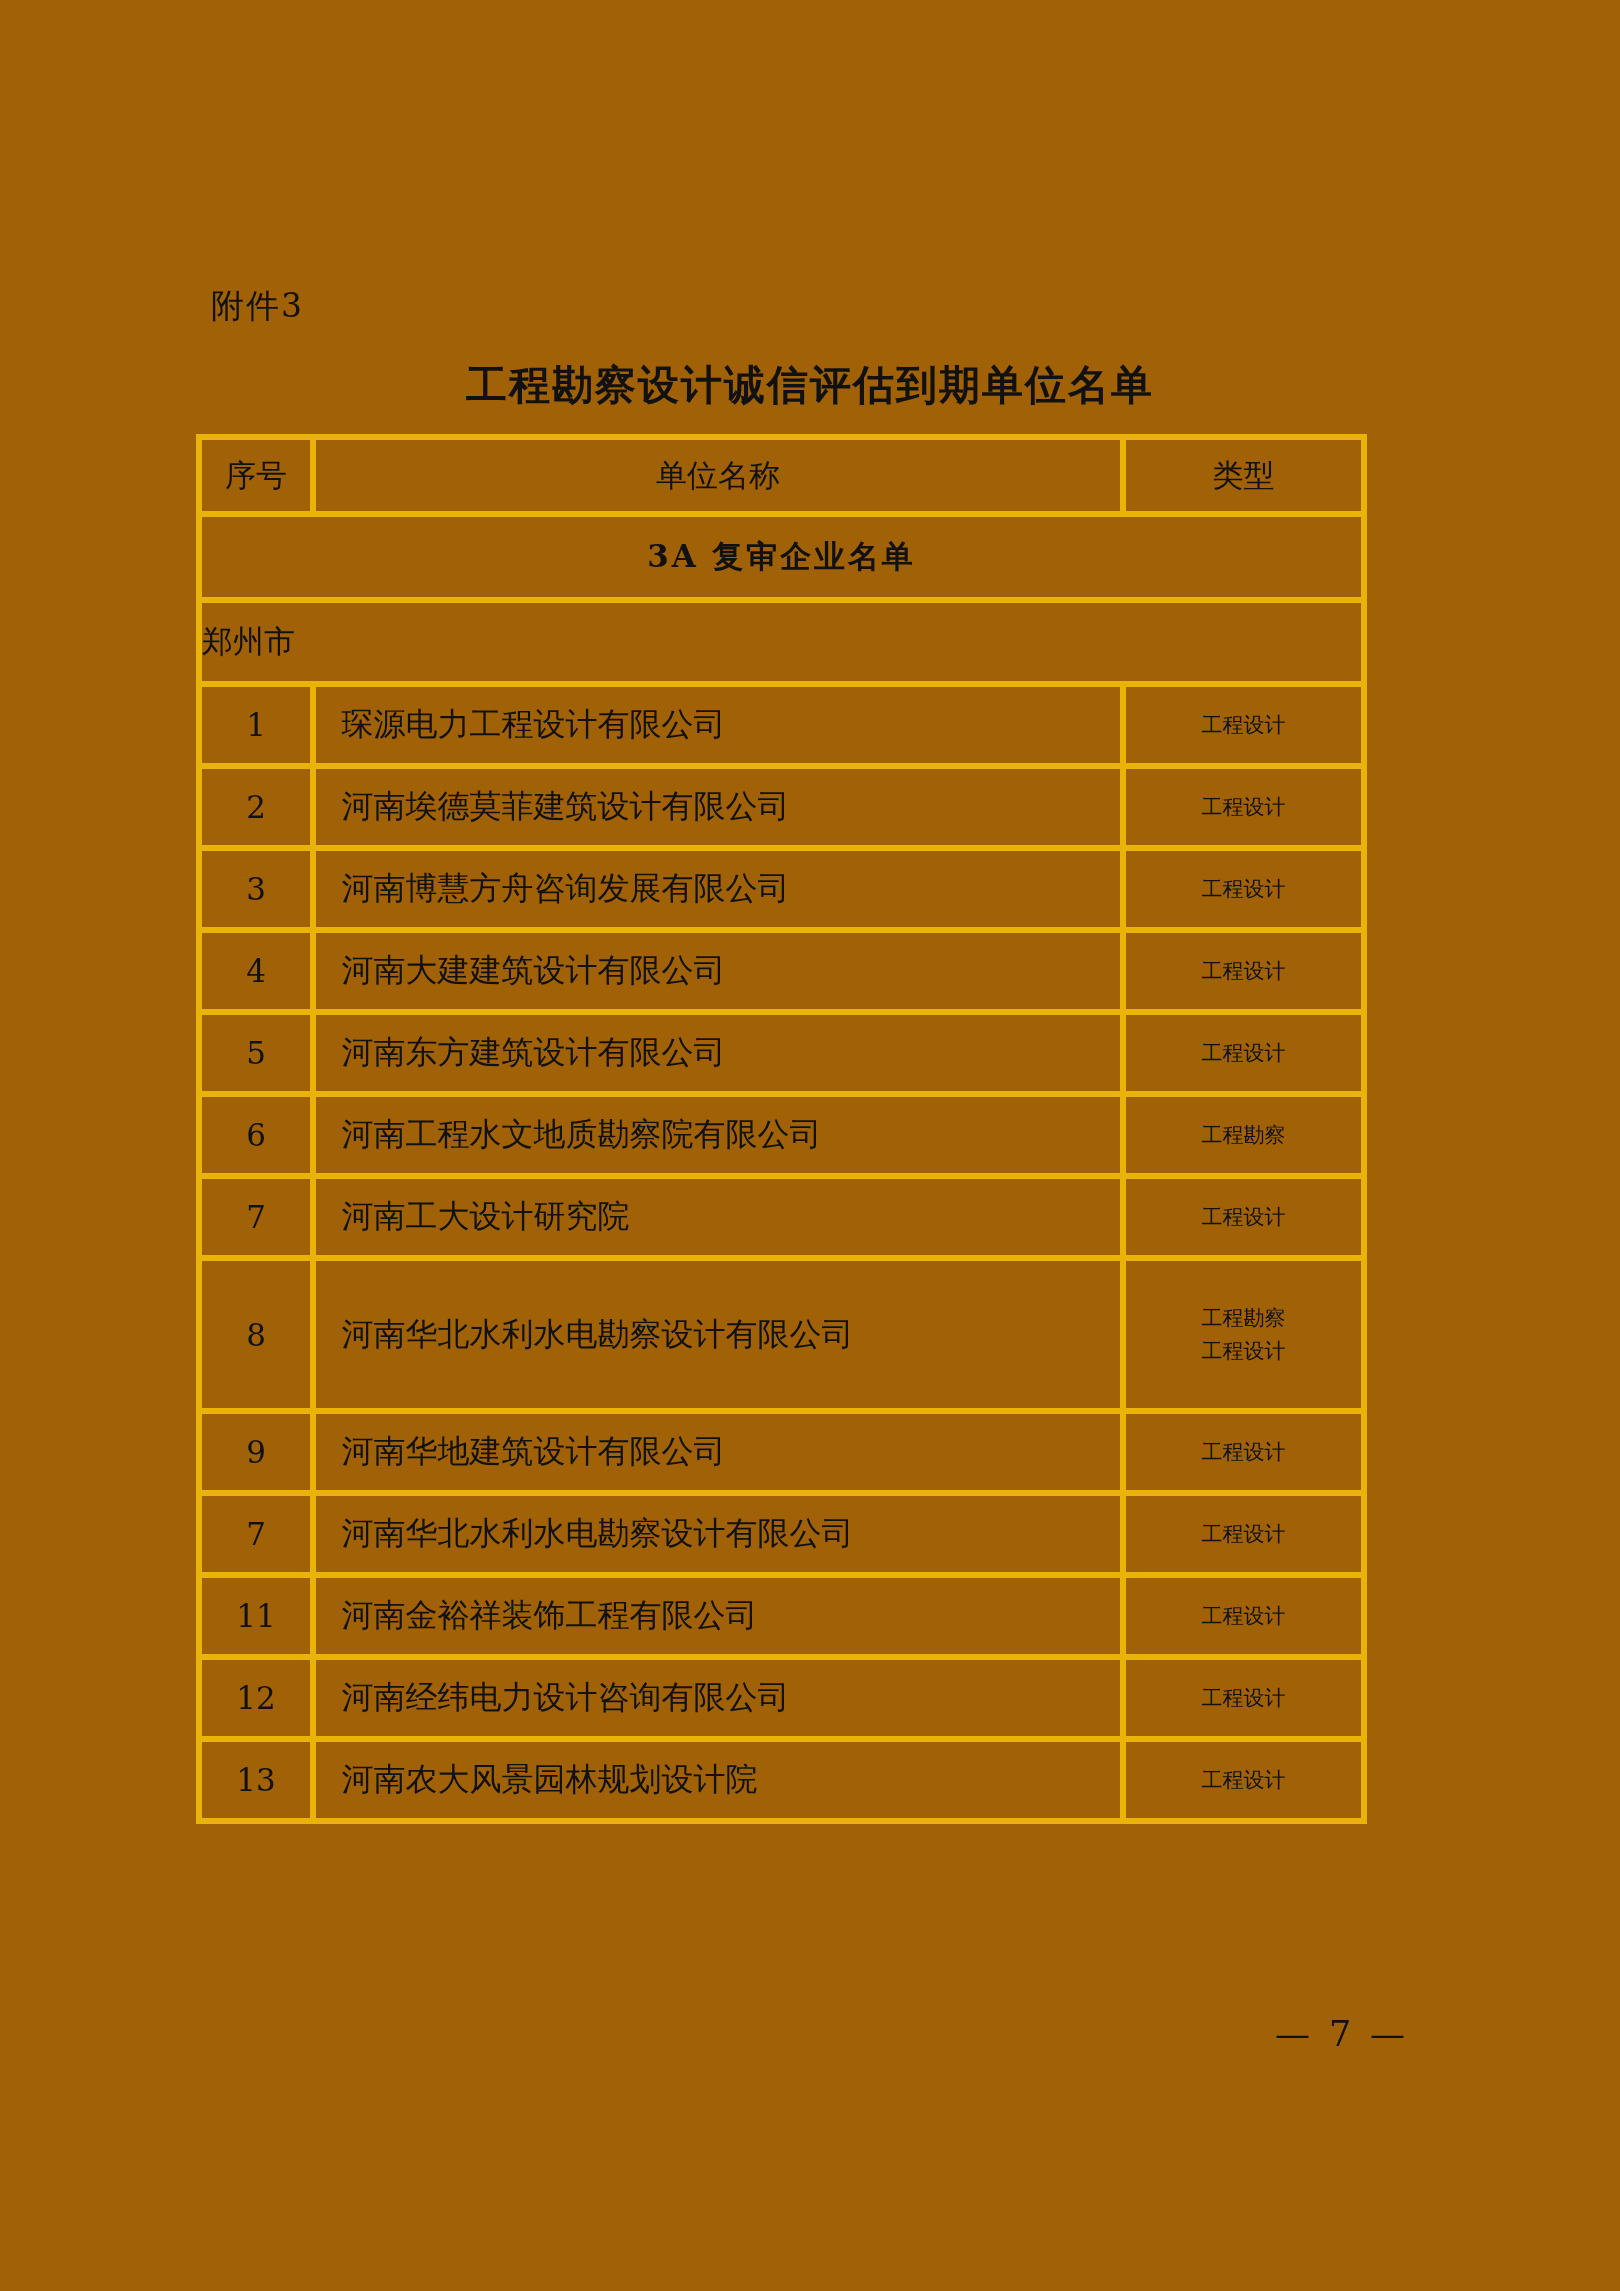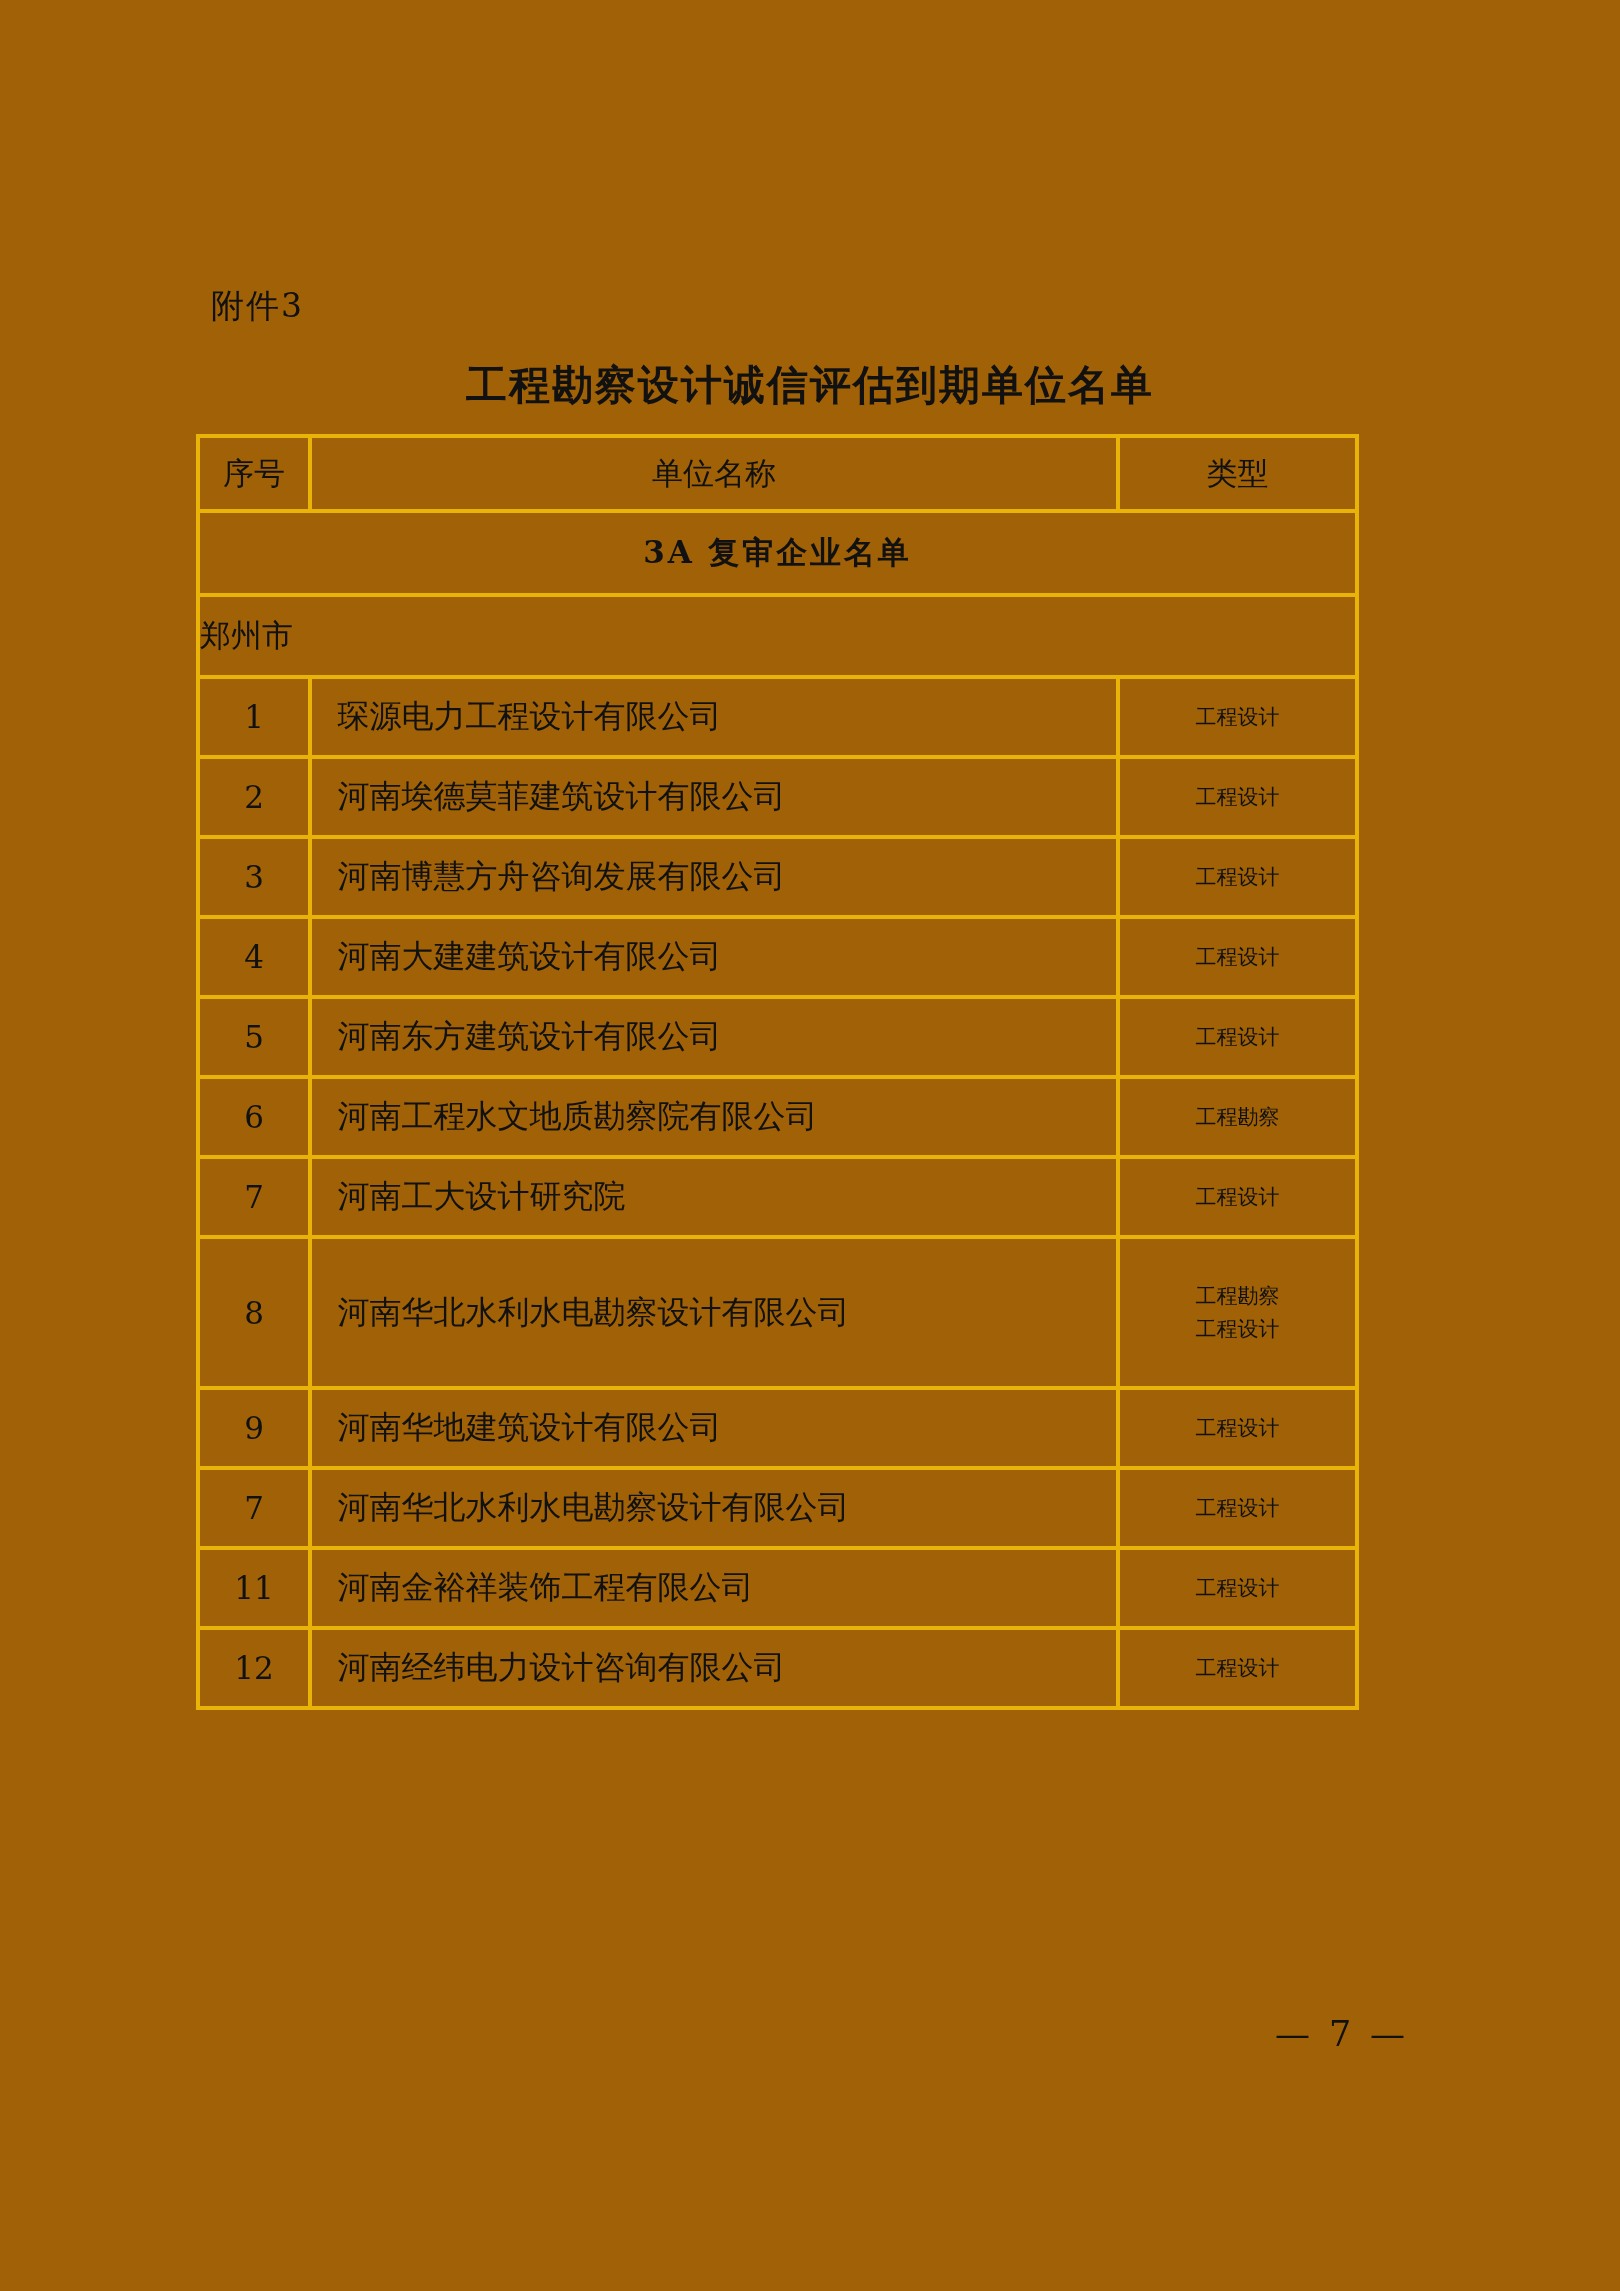--- a/index.html
+++ b/index.html
@@ -42,21 +42,21 @@
   }
   table.main-table {
     position: absolute;
     left: 196px;
     top: 434px;
     width: 1147px;
     border-collapse: collapse;
     table-layout: fixed;
   }
   table.main-table td {
-    border: 4px solid #eab308;
+    border: 6px solid #eab308;
     font-size: 31px;
     font-family: "DejaVu Serif", "Liberation Serif", serif;
     padding: 0;
     vertical-align: middle;
   }
   .col-no   { width: 108px; text-align: center; }
   .col-name { width: 804px; }
   .col-type { width: 235px; text-align: center; }
 
   .hdr td {
@@ -195,19 +195,24 @@
     <tr class="data-row">
       <td class="col-no">11</td>
       <td class="col-name">河南金裕祥装饰工程有限公司</td>
       <td class="col-type">工程设计</td>
     </tr>
     <tr class="data-row">
       <td class="col-no">12</td>
       <td class="col-name">河南经纬电力设计咨询有限公司</td>
       <td class="col-type">工程设计</td>
     </tr>
+    <tr class="data-row">
+      <td class="col-no">13</td>
+      <td class="col-name">河南农大风景园林规划设计院</td>
+      <td class="col-type">工程设计</td>
+    </tr>
   </tbody>
     </table>
 
   <div class="page-number">— 7 —</div>
 
 </div>
 
 
 </body></html>

